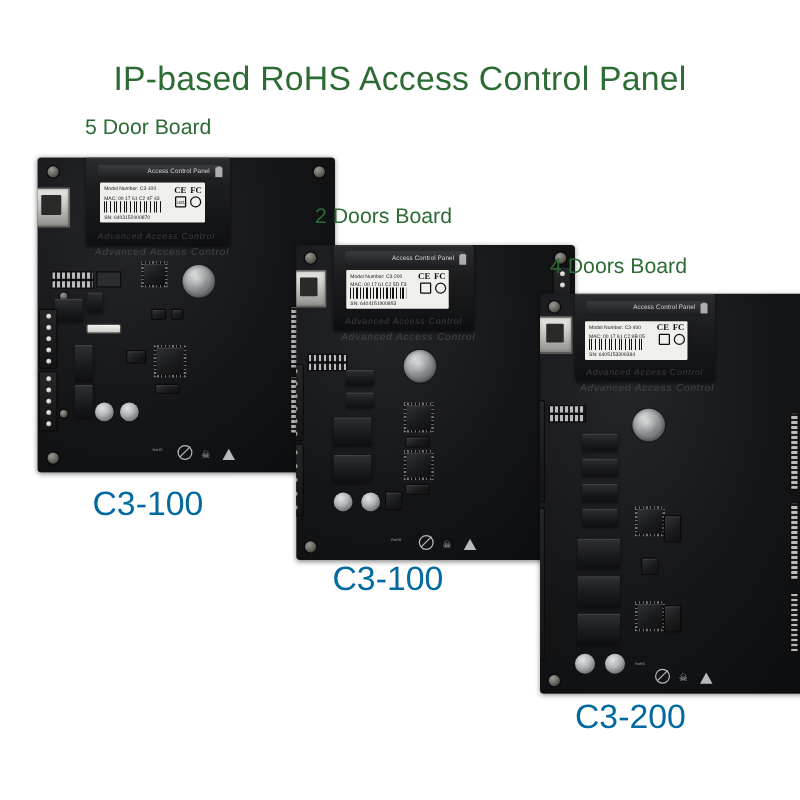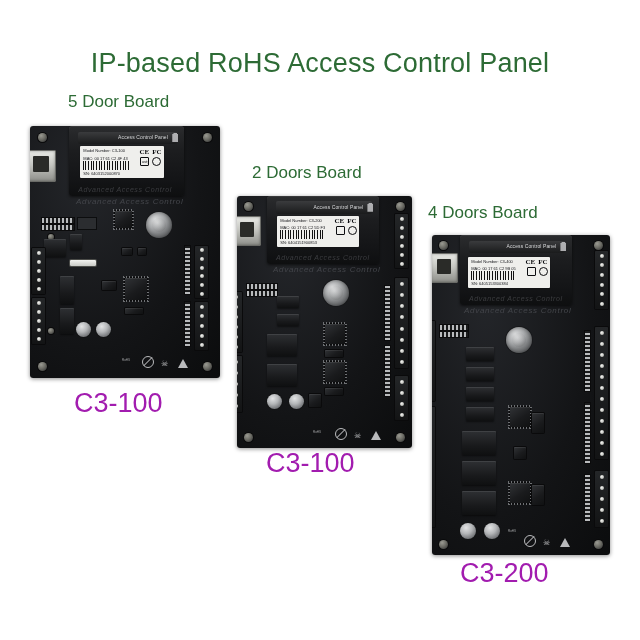--- a/index.html
+++ b/index.html
@@ -29,32 +29,33 @@
   }
   .board-caption {
     position: absolute;
     font-size: 17px;
     color: #2d6b35;
     white-space: nowrap;
   }
   .model-caption {
     position: absolute;
     font-size: 27px;
-    color: #a21caf;
+    color: #0369a1;
     white-space: nowrap;
   }
 
   
   .board {
     position: absolute;
     background:
       radial-gradient(ellipse at 30% 20%, #24262a 0%, #131416 60%, #0b0c0d 100%);
     border-radius: 3px;
     box-shadow: 0 1px 4px rgba(0,0,0,0.45);
     overflow: hidden;
+    padding-left: 48px;
   }
   .board-inner { position: absolute; inset: 0; }
 
   
   .hole {
     position: absolute;
     width: 9px; height: 9px;
     border-radius: 50%;
     background: radial-gradient(circle at 35% 30%, #9a9a92 0%, #6d6d66 45%, #2a2b2c 100%);
     box-shadow: 0 0 0 1px #0a0a0b;
@@ -530,21 +531,21 @@
 
       <div class="silk" style="left:76px; bottom:14px;">RoHS</div>
       <div class="circ-slash" style="left:98px; bottom:8px;"></div>
       <div class="esd" style="left:116px; bottom:8px;">☠</div>
       <div class="tri" style="left:134px; bottom:8px;"></div>
     </div>
   </div>
 
   <div class="model-caption" style="left:266px; top:448px;">C3-100</div>
 
-  <div class="board-caption" style="left:428px; top:203px;">4 Doors Board</div>
+  <div class="board-caption" style="left:440px; top:203px;">4 Doors Board</div>
 
   <div class="board" style="left:432px; top:235px; width:178px; height:320px;">
     <div class="board-inner">
       <div class="hole" style="left:7px; top:6px;"></div>
       <div class="hole" style="right:7px; top:6px;"></div>
       <div class="hole" style="left:7px; bottom:6px;"></div>
       <div class="hole" style="right:7px; bottom:6px;"></div>
 
       <div class="rj45" style="left:-2px; top:18px; width:26px; height:28px;"></div>
 

